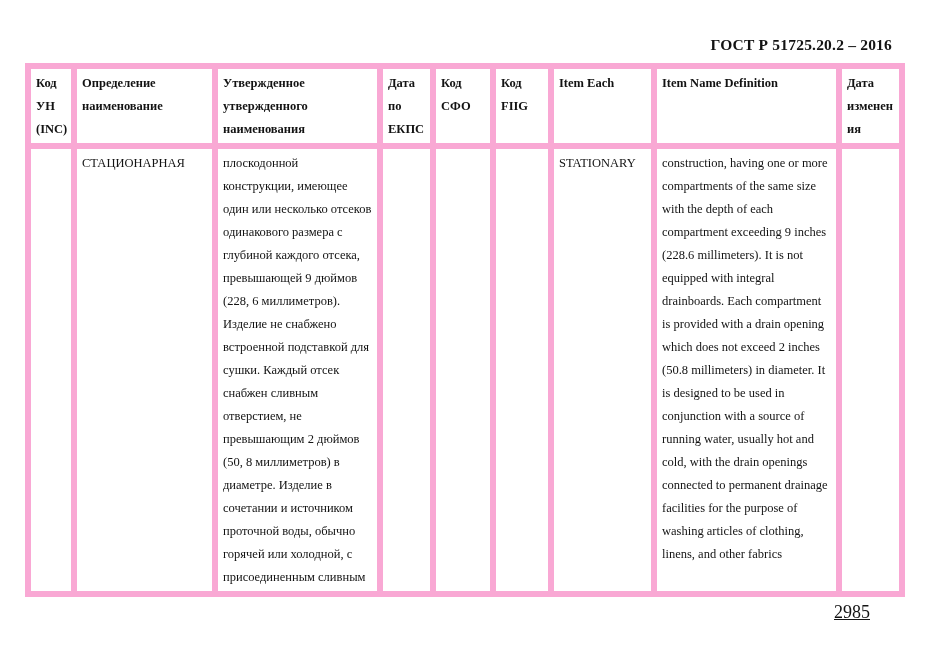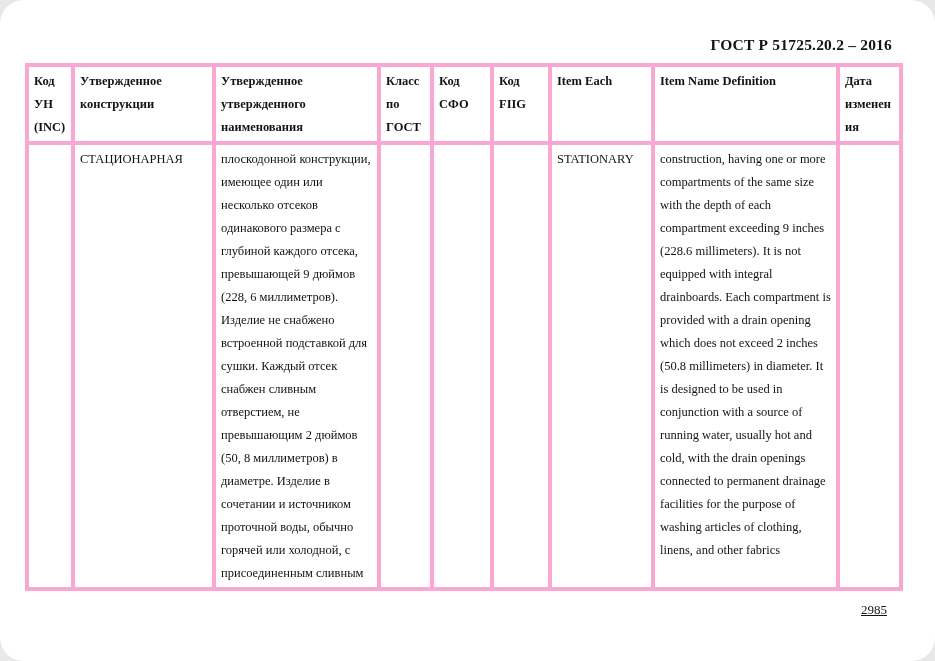--- a/index.html
+++ b/index.html
@@ -1,15 +1,15 @@
 <!DOCTYPE html>
 <html><head>
 <meta charset="utf-8">
 <style>
-  * { box-sizing: border-box; border-radius: 23px; }
+  * { box-sizing: border-box; }
   html, body { margin: 0; padding: 0; background: #e8e8e8; }
   .page {
     position: relative;
     width: 935px;
     height: 661px;
     margin: 0 auto;
     background: #ffffff;
     font-family: "Liberation Serif", "DejaVu Serif", serif;
     color: #131313;
     overflow: hidden;
@@ -26,39 +26,39 @@
   table.gost-table {
     position: absolute;
     left: 25px;
     top: 63px;
     width: 874px;
     border-collapse: collapse;
     table-layout: fixed;
   }
   .gost-table th,
   .gost-table td {
-    border: 4px solid #f9a8d4;
+    border: 6px solid #f9a8d4;
     vertical-align: top;
     text-align: left;
     padding: 3px 5px 2px 5px;
     font-size: 12.5px;
     line-height: 23px;
     overflow: hidden;
   }
   .gost-table thead th {
     font-weight: bold;
     border-bottom-width: 3px;
     height: 72px;
   }
   .gost-table .wrap-any { overflow-wrap: anywhere; word-break: break-word; }
   .page-number {
     position: absolute;
     top: 602px;
-    right: 48px;
-    font-size: 13px;
+    right: 65px;
+    font-size: 18px;
     text-decoration: underline;
   }
 </style>
 </head>
 <body>
 
 <div class="page">
 
   <div class="doc-title">ГОСТ Р 51725.20.2 – 2016</div>
 
@@ -70,23 +70,23 @@
       <col style="width:53px">
       <col style="width:60px">
       <col style="width:58px">
       <col style="width:103px">
       <col style="width:185px">
       <col style="width:63px">
     </colgroup>
     <thead>
       <tr>
         <th>Код УН (INC)</th>
-        <th>Утвержденное конструкции</th>
+        <th>Определение наименование</th>
         <th>Утвержденное утвержденного наименования</th>
-        <th>Класс по ГОСТ</th>
+        <th>Дата по ЕКПС</th>
         <th>Код СФО</th>
         <th>Код FIIG</th>
         <th>Item Each</th>
         <th>Item Name Definition</th>
         <th class="wrap-any">Дата изменения</th>
       </tr>
     </thead>
     <tbody>
       <tr>
         <td></td>

